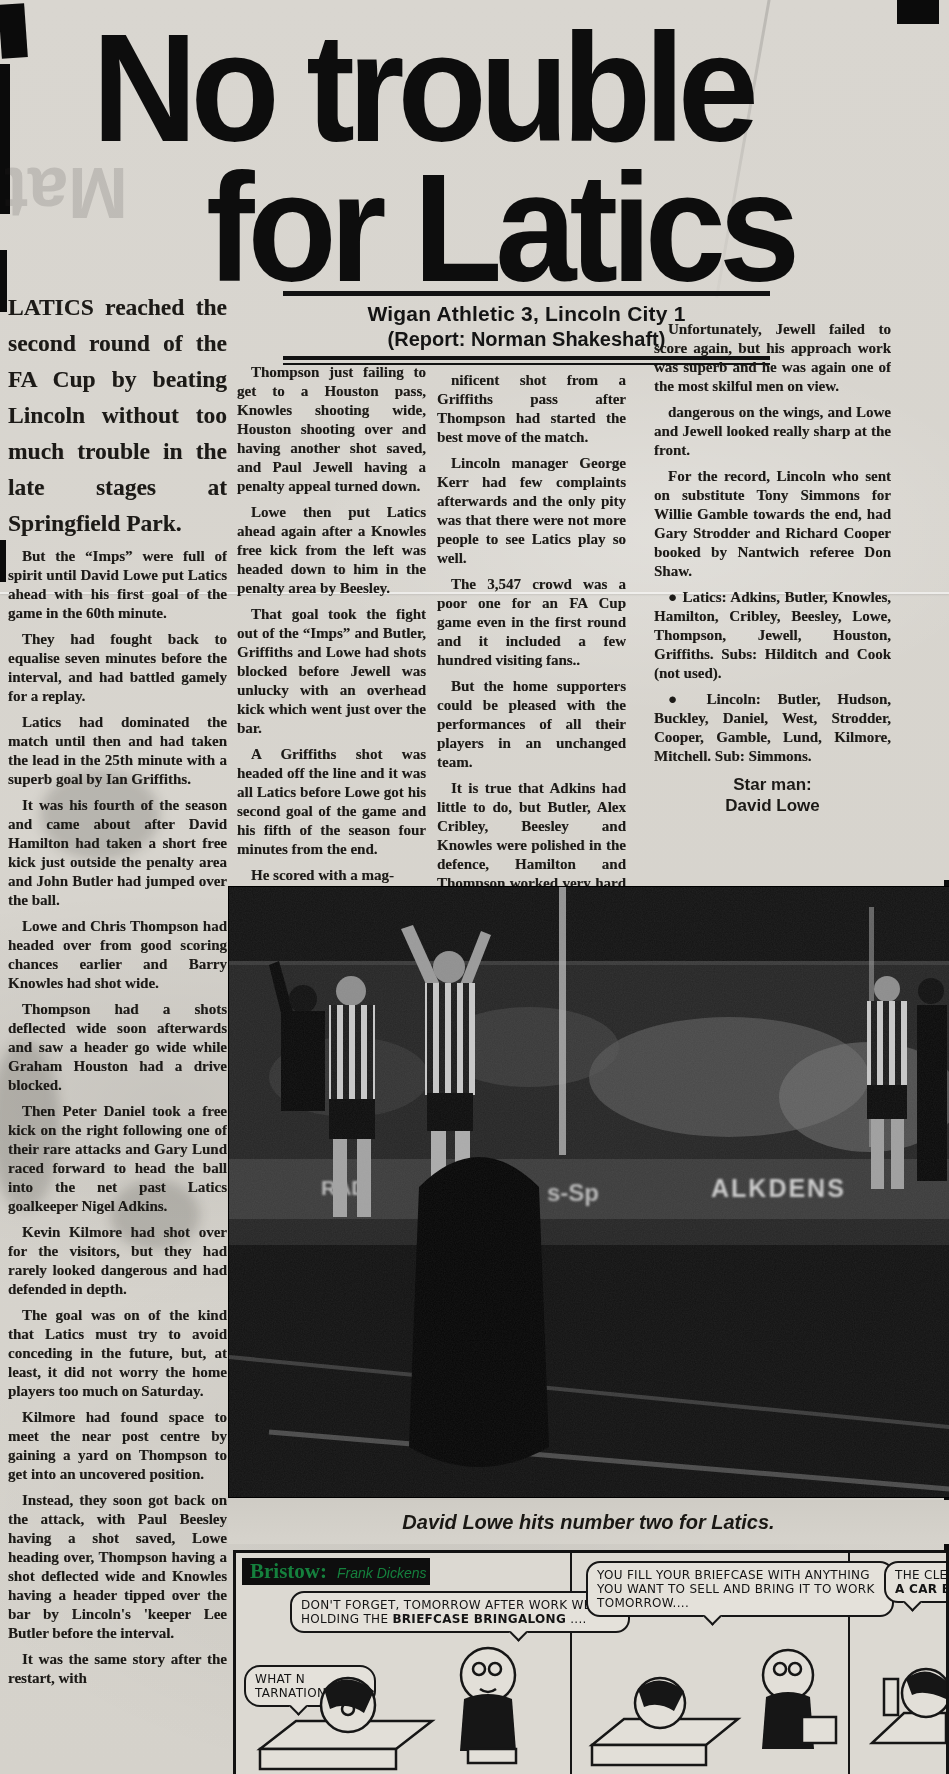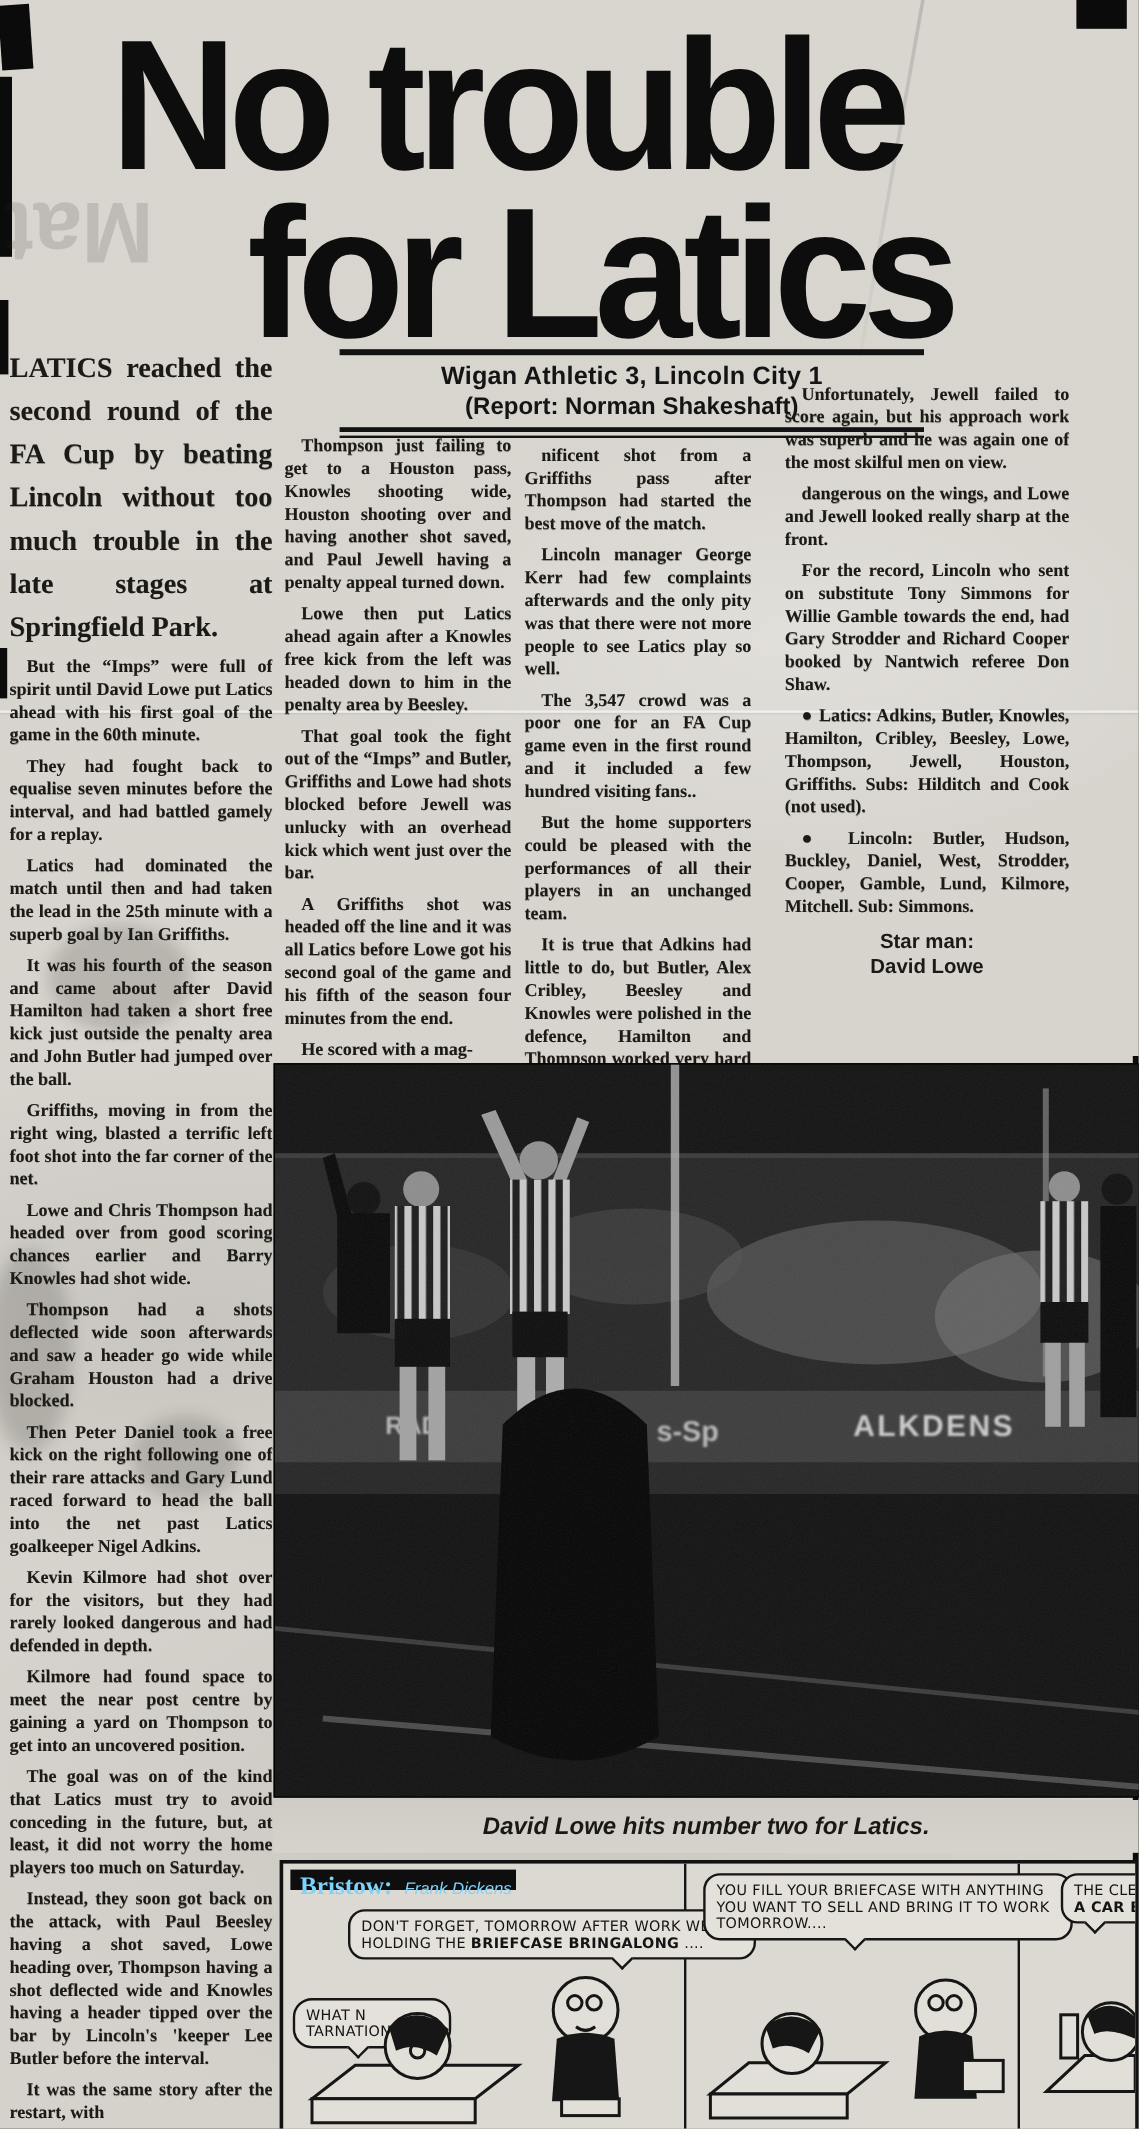--- a/index.html
+++ b/index.html
@@ -66,22 +66,22 @@
     font-size:20px;color:#1a1814;
     background:linear-gradient(#cfccc5,#d6d3cc);
   }
   
   .comic{
     position:absolute;left:233px;top:1550px;width:710px;height:224px;
     border:3px solid #121212;background:#dcd9d2;overflow:hidden;
   }
   .comic .panel-divider{position:absolute;top:0;bottom:0;width:2px;background:#161616;}
   .comic-title{
-    position:absolute;left:6px;top:5px;height:17px;padding:0 4px 0 8px;
-    background:#0e0e0e;color:#7dd3fc;display:flex;align-items:baseline;gap:10px;
+    position:absolute;left:6px;top:5px;height:27px;padding:0 4px 0 8px;
+    background:#0e0e0e;color:#15803d;display:flex;align-items:baseline;gap:10px;
   }
   .comic-title .t1{font-family:"Liberation Serif", serif;font-weight:bold;font-size:21px;line-height:27px;}
   .comic-title .t2{font-family:Liberation Sans, sans-serif;font-style:italic;font-size:14px;}
   .bubble{
     position:absolute;background:#e4e1da;border:2px solid #161616;border-radius:14px;
     padding:5px 9px;font-family:"DejaVu Sans", sans-serif;
     font-size:12px;line-height:14px;color:#141414;letter-spacing:0.3px;
   }
   .bubble:after{
     content:"";position:absolute;width:11px;height:11px;background:#e4e1da;
@@ -139,27 +139,26 @@
     <div class="rule-thick"></div>
     <div class="rule-thin"></div>
   </div>
 
   <div class="col col1">
     <p class="lead">LATICS reached the second round of the FA Cup by beating Lincoln without too much trouble in the late stages at Springfield Park.</p>
     <p>But the “Imps” were full of spirit until David Lowe put Latics ahead with his first goal of the game in the 60th minute.</p>
     <p>They had fought back to equalise seven minutes before the interval, and had battled gamely for a replay.</p>
     <p>Latics had dominated the match until then and had taken the lead in the 25th minute with a superb goal by Ian Griffiths.</p>
     <p>It was his fourth of the season and came about after David Hamilton had taken a short free kick just outside the penalty area and John Butler had jumped over the ball.</p>
-    <p>Griffiths, moving in from the right wing, blasted a terrific left foot shot into the far corner of the net.</p>
     <p>Lowe and Chris Thompson had headed over from good scoring chances earlier and Barry Knowles had shot wide.</p>
     <p>Thompson had a shots deflected wide soon afterwards and saw a header go wide while Graham Houston had a drive blocked.</p>
     <p>Then Peter Daniel took a free kick on the right following one of their rare attacks and Gary Lund raced forward to head the ball into the net past Latics goalkeeper Nigel Adkins.</p>
     <p>Kevin Kilmore had shot over for the visitors, but they had rarely looked dangerous and had defended in depth.</p>
+    <p>The goal was on of the kind that Latics must try to avoid conceding in the future, but, at least, it did not worry the home players too much on Saturday.</p>
     <p>Kilmore had found space to meet the near post centre by gaining a yard on Thompson to get into an uncovered position.</p>
-    <p>The goal was on of the kind that Latics must try to avoid conceding in the future, but, at least, it did not worry the home players too much on Saturday.</p>
     <p>Instead, they soon got back on the attack, with Paul Beesley having a shot saved, Lowe heading over, Thompson having a shot deflected wide and Knowles having a header tipped over the bar by Lincoln's 'keeper Lee Butler before the interval.</p>
     <p>It was the same story after the restart, with</p>
   </div>
 
   <div class="col col2">
     <p>Thompson just failing to get to a Houston pass, Knowles shooting wide, Houston shooting over and having another shot saved, and Paul Jewell having a penalty appeal turned down.</p>
     <p>Lowe then put Latics ahead again after a Knowles free kick from the left was headed down to him in the penalty area by Beesley.</p>
     <p>That goal took the fight out of the “Imps” and Butler, Griffiths and Lowe had shots blocked before Jewell was unlucky with an overhead kick which went just over the bar.</p>
     <p>A Griffiths shot was headed off the line and it was all Latics before Lowe got his second goal of the game and his fifth of the season four minutes from the end.</p>
     <p>He scored with a mag-</p>

